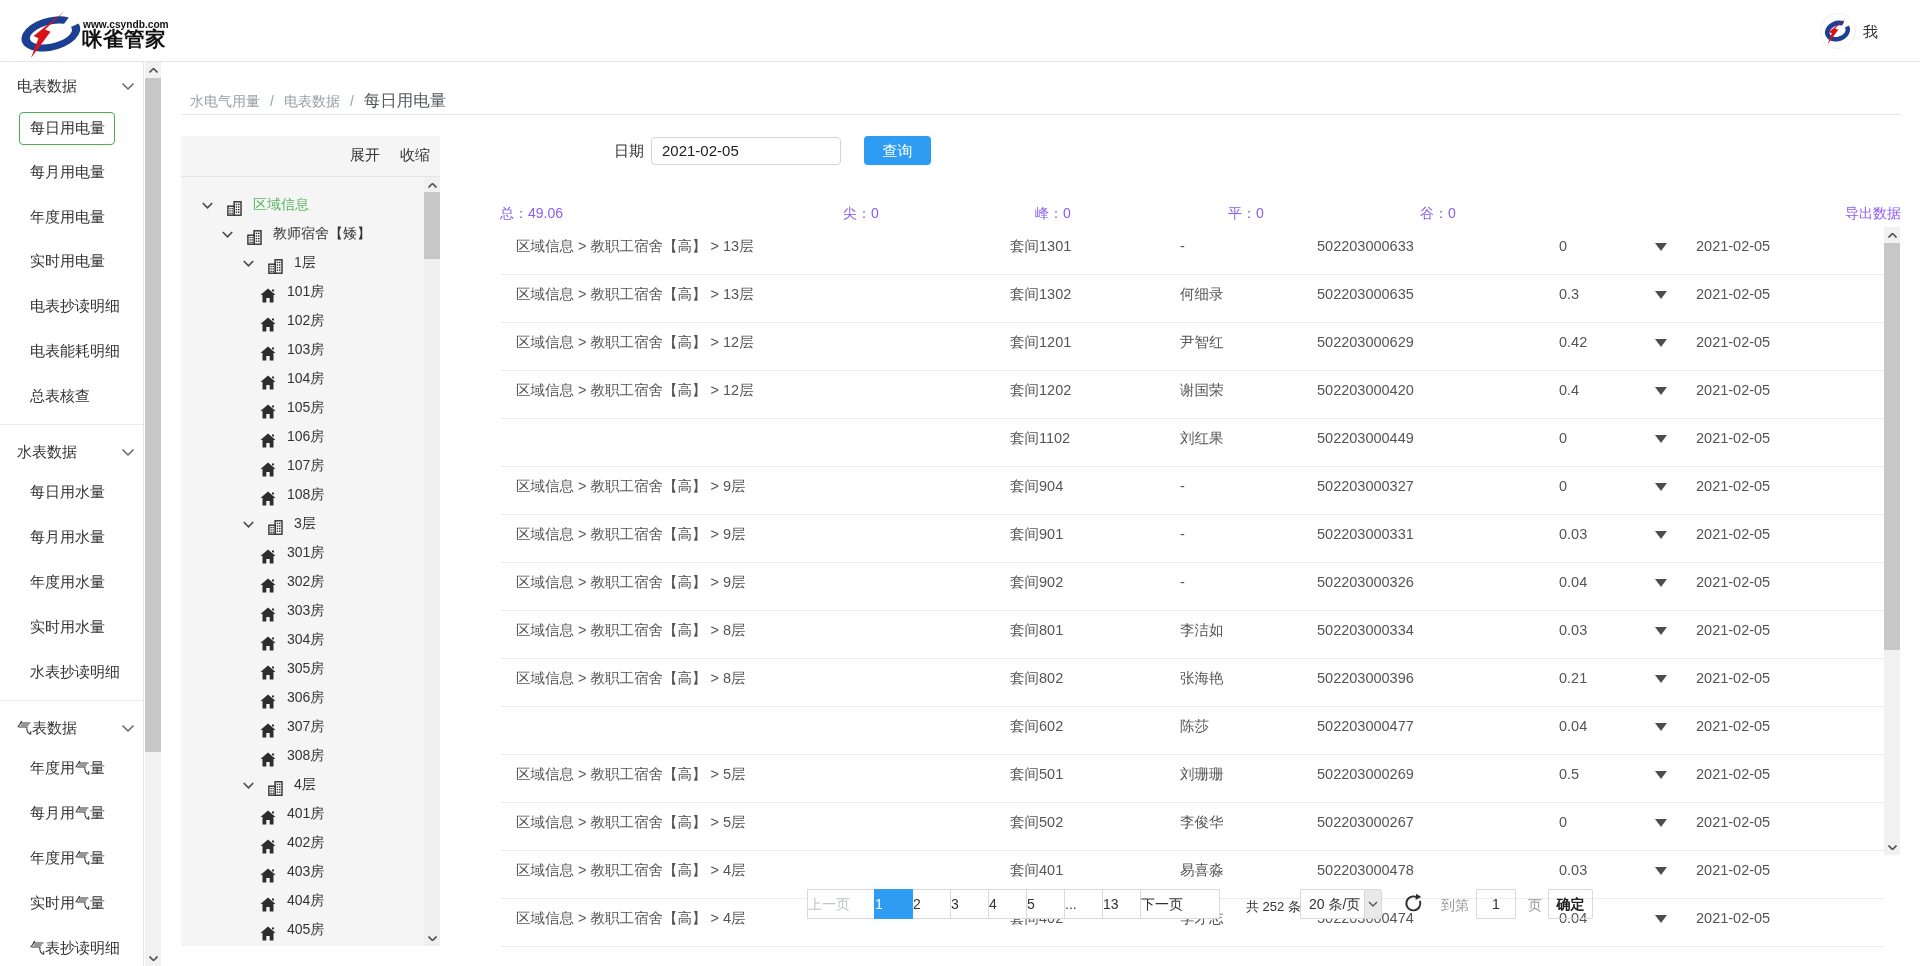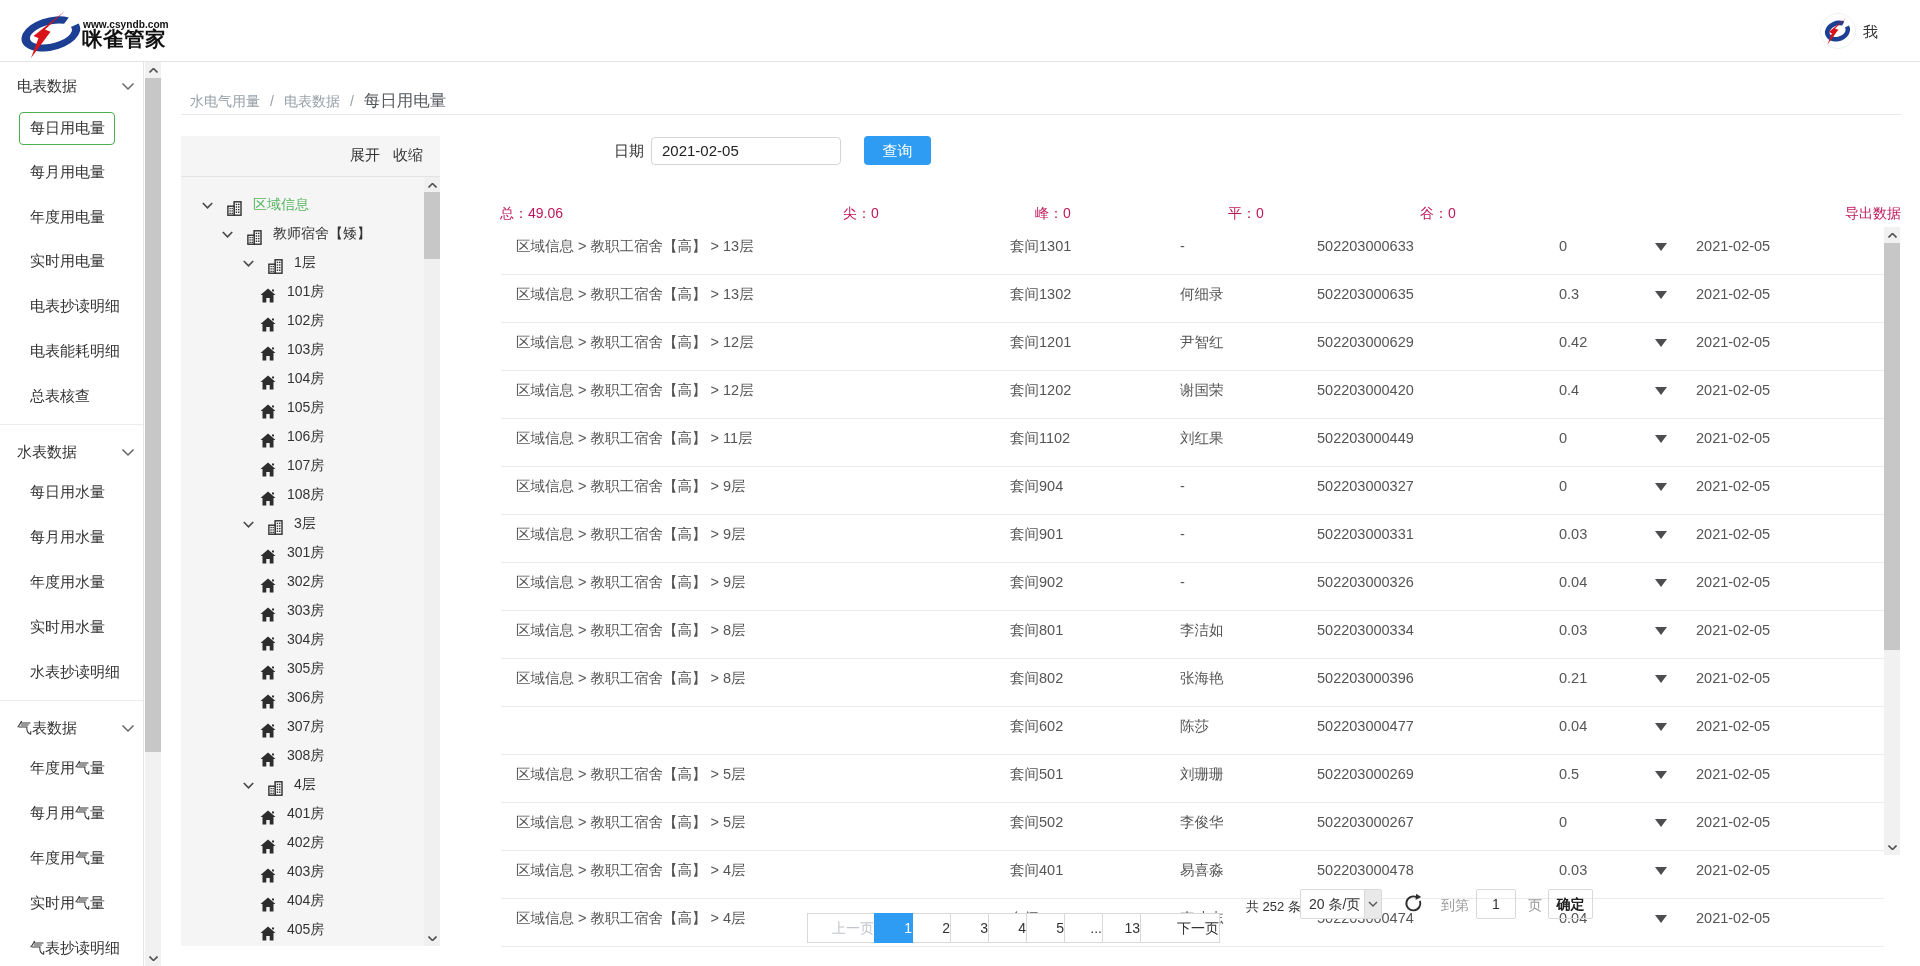--- a/index.html
+++ b/index.html
@@ -40,34 +40,34 @@
 .trow { position:absolute; height:30px; line-height:30px; font-size:14px; color:#333; white-space:nowrap; }
 .trow svg { vertical-align:middle; }
 .green { color:#58b560; }
 
 
 #lblDate { position:absolute; left:614px; top:142px; font-size:15px; color:#333; }
 #dateBox { position:absolute; left:651px; top:137px; width:190px; height:28px; border:1px solid #d5d5d5; border-radius:4px; font-size:15px; color:#222; line-height:26px; padding-left:10px; }
 #btnQuery { position:absolute; left:864px; top:136px; width:67px; height:29px; background:#2e9cf2; color:#fff; border-radius:4px; font-size:15px; text-align:center; line-height:29px; }
 
 
-.stat { position:absolute; top:205px; font-size:14px; color:#be185d; }
+.stat { position:absolute; top:205px; font-size:14px; color:#8b5cf6; }
 
 
 #tbl { position:absolute; left:501px; top:227px; width:1383px; }
 #tblHead { position:relative; height:38px; background:#e0e0e0; }
 #tblHead .c, .row .c { position:absolute; top:0; height:100%; line-height:38px; font-size:14.5px; color:#555; white-space:nowrap; }
 .row { position:relative; height:48px; border-bottom:1px solid #ebebeb; background:#fff; }
 .row .c { line-height:38px; }
 .c1{left:15px;} .row .c5{left:1058px;} .c2{left:509px;} .c3{left:679px;} .c4{left:816px;} .c5{left:1052px;} .c6{left:1154px;} .c7{left:1195px;}
 .tri { width:0; height:0; border-left:6px solid transparent; border-right:6px solid transparent; border-top:8px solid #4d4d50; display:inline-block; }
 
 
 #pager { position:absolute; left:807px; top:889px; height:30px; display:flex; font-size:14px; }
-#pager .p { width:39px; padding:0; height:30px; line-height:28px; text-align:right; border:1px solid #d9d9d9; margin-left:-1px; background:#fff; color:#333;margin-top:24px; }
+#pager .p { width:39px; padding:0; height:30px; line-height:28px; text-align:left; border:1px solid #d9d9d9; margin-left:-1px; background:#fff; color:#333; }
 #pager .p.first { margin-left:0; }
 #pager .p.dis { color:#c0c4cc; }
 #pager .p.on { background:#2e9cf2; border-color:#2e9cf2; color:#fff; position:relative; z-index:2; }
 .pgtext { position:absolute; top:897px; font-size:14px; color:#333; }
 #selPage { position:absolute; left:1300px; top:889px; width:82px; height:30px; border:1px solid #d9d9d9; border-radius:2px; background:#fff; }
 #selPage .txt { position:absolute; left:8px; top:0; line-height:28px; font-size:14px; color:#333; }
 #selPage .arr { position:absolute; right:0; top:0; width:17px; height:28px; background:#e9e9e9; border-left:1px solid #d9d9d9; display:flex; align-items:center; justify-content:center; }
 #goInput { position:absolute; left:1476px; top:889px; width:40px; height:30px; border:1px solid #d9d9d9; border-radius:2px; text-align:center; line-height:28px; font-size:14px; color:#333; }
 #btnOk { position:absolute; left:1548px; top:889px; width:45px; height:30px; border:1px solid #d9d9d9; border-radius:2px; text-align:center; line-height:28px; font-size:14px; color:#222; font-weight:bold; }
 </style>
@@ -139,21 +139,21 @@
         </svg>
       </div>
     </div>
 
   <div id="bc">水电气用量<span class="sep">/</span>电表数据<span class="sep">/</span><b>每日用电量</b></div>
   <div id="bcline"></div>
 
   <div id="tree">
     <div id="treeHead">
         <span style="position:absolute;left:169px;top:10px;">展开</span>
-        <span style="position:absolute;left:212px;top:10px;">收缩</span>
+        <span style="position:absolute;left:219px;top:10px;">收缩</span>
       </div>
     <div id="treeRows">
         <div class="trow green" style="left:21px;top:52.900000000000006px;"><span style="display:inline-block;width:25px;"><svg width="11" height="7" viewBox="0 0 11 7">
               <path d="M0.8 1 L5.5 5.8 L10.2 1" fill="none" stroke="#4a4a4a" stroke-width="1.7"></path>
             </svg></span><span style="display:inline-block;margin-right:11px;vertical-align:-3px;"><svg width="15" height="15" viewBox="0 0 15 15">
               <rect x="7.1" y="0.8" width="6.9" height="13.4" fill="#fff" stroke="#2d2d2d" stroke-width="1.4"></rect>
               <rect x="0.9" y="5.2" width="6.2" height="9" fill="#fff" stroke="#2d2d2d" stroke-width="1.4"></rect>
               <g fill="#2d2d2d">
                 <rect x="8.7" y="2.7" width="1.5" height="1.4"></rect>
                 <rect x="11" y="2.7" width="1.5" height="1.4"></rect>
@@ -381,21 +381,20 @@
         <div class="row">
       <span class="c c1">区域信息 &gt; 教职工宿舍【高】 &gt; 12层</span>
       <span class="c c2">套间1202</span>
       <span class="c c3">谢国荣</span>
       <span class="c c4">502203000420</span>
       <span class="c c5">0.4</span>
       <span class="c c6"><span class="tri"></span></span>
       <span class="c c7">2021-02-05</span>
     </div>
         <div class="row">
-      <span class="c c1">区域信息 &gt; 教职工宿舍【高】 &gt; 11层</span>
       <span class="c c2">套间1102</span>
       <span class="c c3">刘红果</span>
       <span class="c c4">502203000449</span>
       <span class="c c5">0</span>
       <span class="c c6"><span class="tri"></span></span>
       <span class="c c7">2021-02-05</span>
     </div>
         <div class="row">
       <span class="c c1">区域信息 &gt; 教职工宿舍【高】 &gt; 9层</span>
       <span class="c c2">套间904</span>

